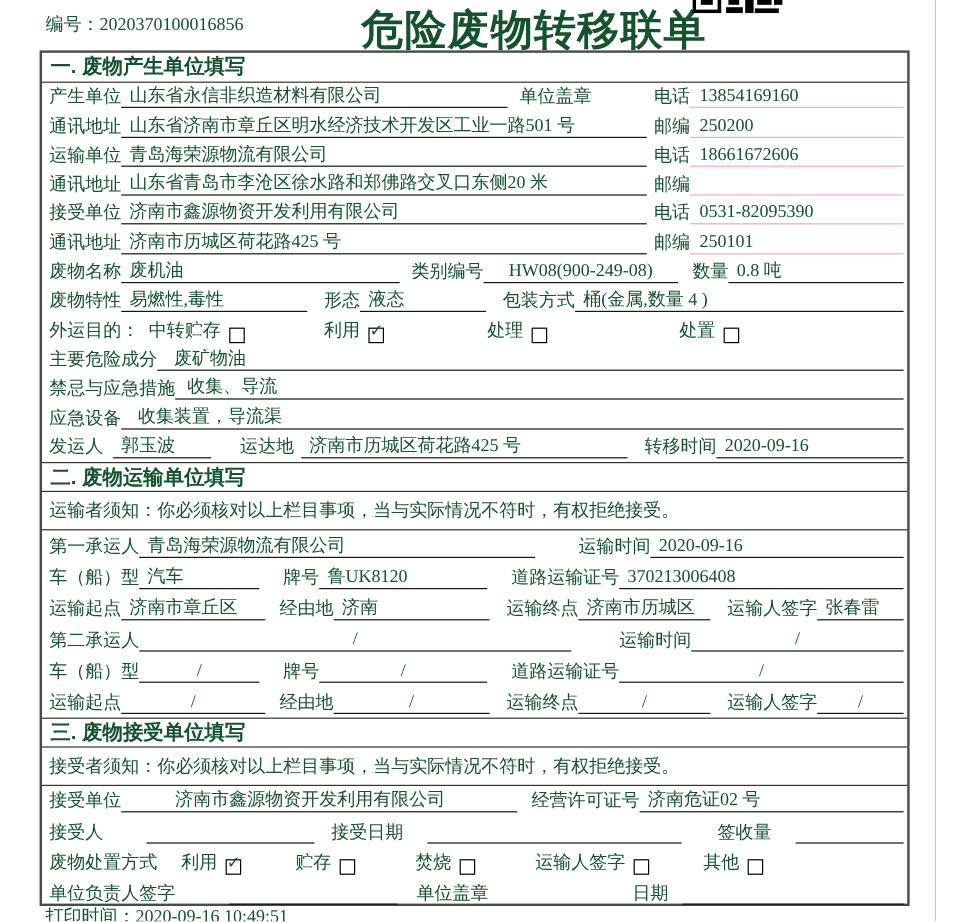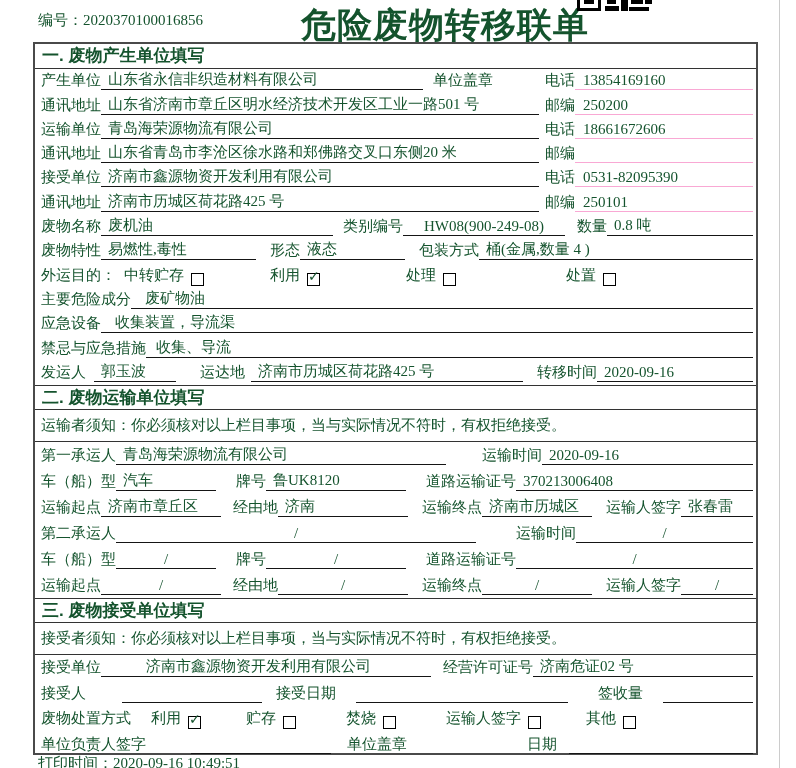--- a/index.html
+++ b/index.html
@@ -172,27 +172,27 @@
           <span class="tick"></span>
         </span>
     </div>
 
     <div class="row h24">
       <span class="lbl">主要危险成分</span>
       <span class="u uflex" style="padding-left:14px;">废矿物油</span>
     </div>
 
     <div class="row h24">
+      <span class="lbl">禁忌与应急措施</span>
+      <span class="u uflex" style="padding-left:10px;">收集、导流</span>
+    </div>
+
+    <div class="row h24">
       <span class="lbl">应急设备</span>
       <span class="u uflex" style="padding-left:14px;">收集装置，导流渠</span>
-    </div>
-
-    <div class="row h24">
-      <span class="lbl">禁忌与应急措施</span>
-      <span class="u uflex" style="padding-left:10px;">收集、导流</span>
     </div>
 
     <div class="row h24">
       <span class="lbl">发运人</span>
       <span class="u" style="width:82px;margin-left:8px;">郭玉波</span>
       <span class="lbl" style="margin-left:24px;">运达地</span>
       <span class="u" style="width:272px;margin-left:6px;">济南市历城区荷花路425 号</span>
       <span class="lbl" style="margin-left:14px;">转移时间</span>
       <span class="u uflex">2020-09-16</span>
     </div>

